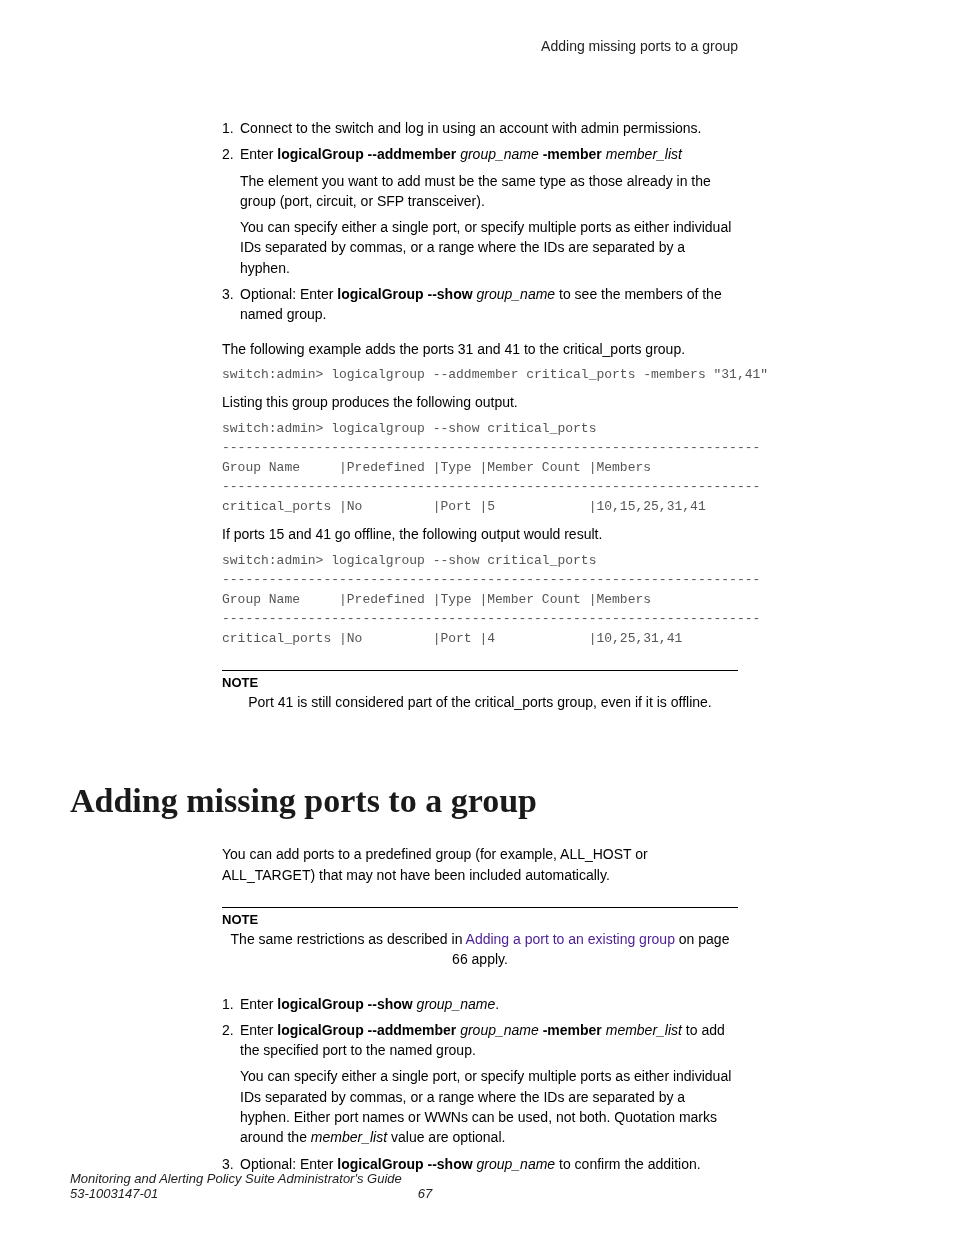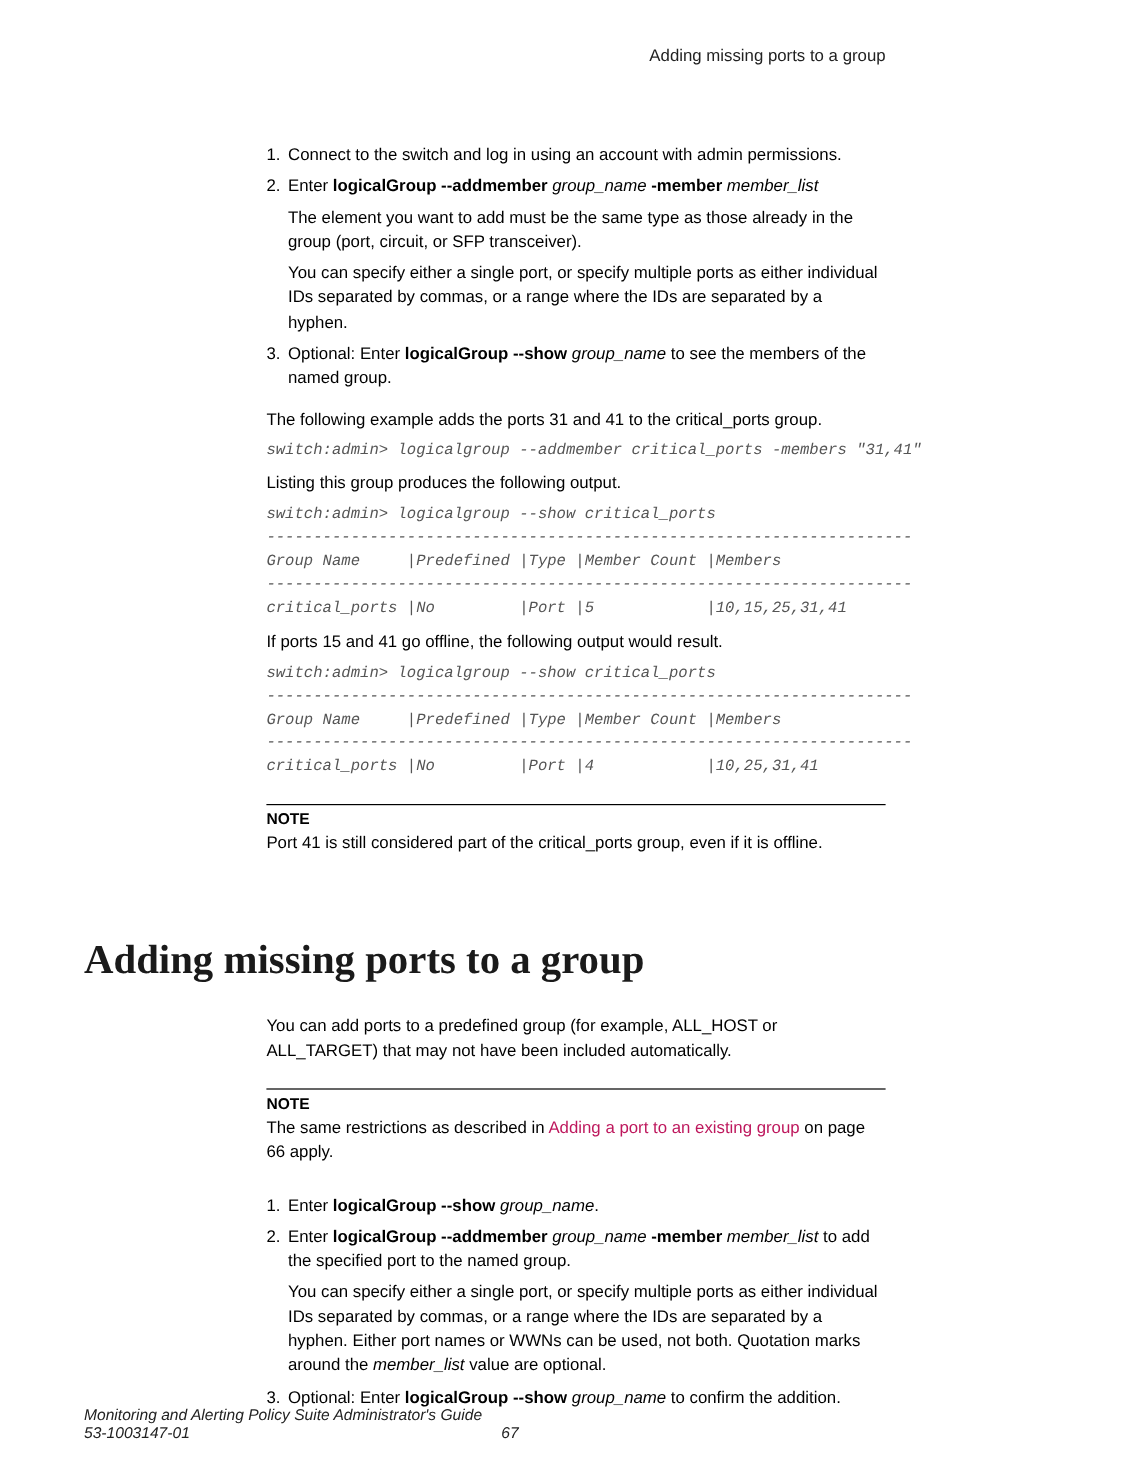--- a/index.html
+++ b/index.html
@@ -7,26 +7,26 @@
   .page { width: 808px; height: 1235px; position: relative; padding: 38px 70px 0 70px; }
   .header-right { text-align: right; font-size: 14px; color: #222; margin-bottom: 64px; }
   .content { padding-left: 152px; }
   ol.steps { list-style: none; counter-reset: step; font-size: 14px; line-height: 1.45; margin-top: 20px; }
   ol.steps > li { counter-increment: step; position: relative; padding-left: 18px; margin-bottom: 6px; }
   ol.steps > li::before { content: counter(step) "."; position: absolute; left: 0; }
   .step-sub { margin-top: 6px; margin-bottom: 2px; }
   .bold { font-weight: bold; }
   .ital { font-style: italic; }
   .para { font-size: 14px; line-height: 1.45; margin-top: 14px; margin-bottom: 6px; }
-  pre.term { font-family: "Courier New", monospace; font-size: 13px; line-height: 1.5; color: #555; white-space: pre; margin: 6px 0 8px 0; font-style: italic; }
+  pre.term { font-family: "Courier New", monospace; font-size: 13px; line-height: 1.5; color: #555; white-space: pre; margin: 6px 0 8px 0; }
   .note-rule { border: none; border-top: 1px solid #000; margin: 22px 0 4px 0; }
   .note-label { font-weight: bold; font-size: 13px; }
-  .note-body { font-size: 14px; line-height: 1.45; margin-top: 2px; }
+  .note-body { font-size: 14px; line-height: 1.45; margin-top: 2px; text-align: center; }
   h1.section { font-family: Georgia, "Times New Roman", serif; font-weight: bold; font-size: 34px; color: #1a1a1a; margin: 70px 0 24px 0; letter-spacing: 0px; }
-  a.link { color: #be185d; text-decoration: none; }
+  a.link { color: #4c1d95; text-decoration: none; }
   .footer { position: absolute; left: 70px; right: 70px; bottom: 34px; display: flex; align-items: flex-end; font-size: 13px; font-style: italic; color: #222; gap: 16px; }
   .footer .right { }
 </style>
 </head>
 <body>
 
 <div class="page">
 
   <div class="header-right">Adding missing ports to a group</div>
 

